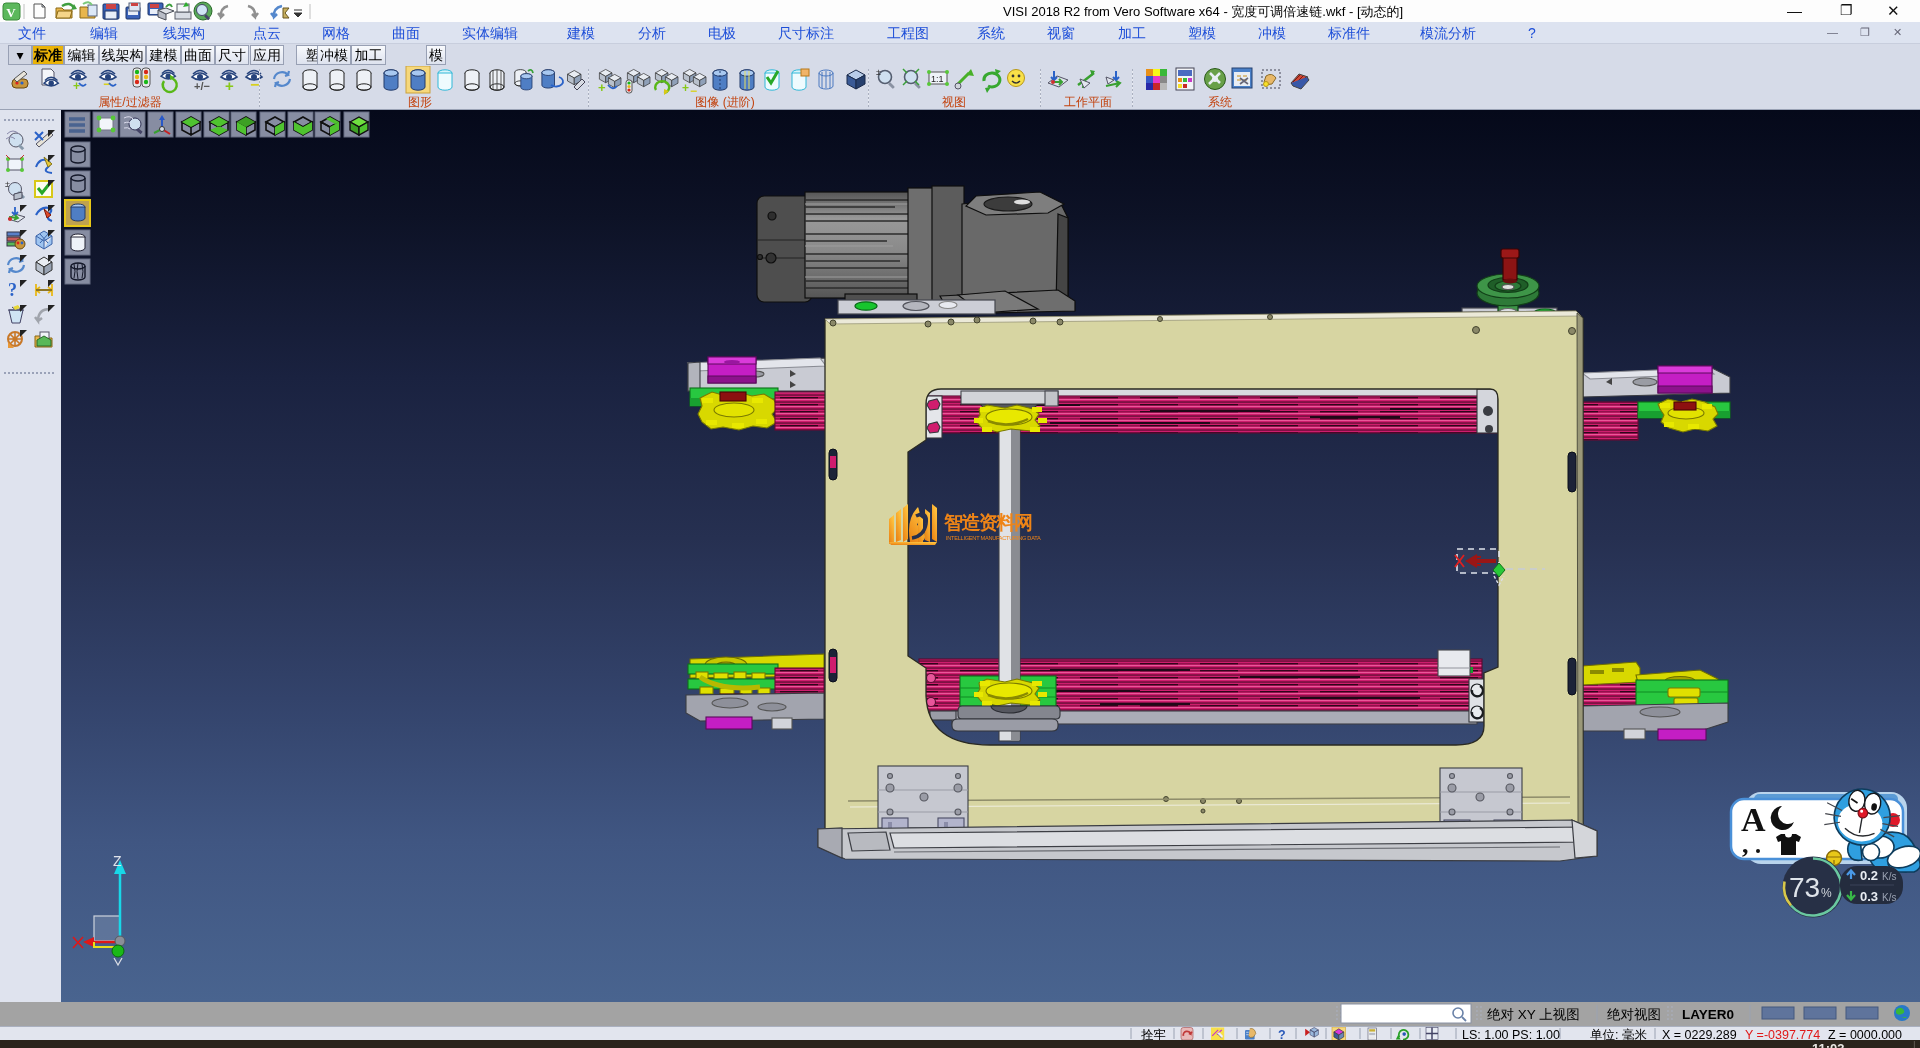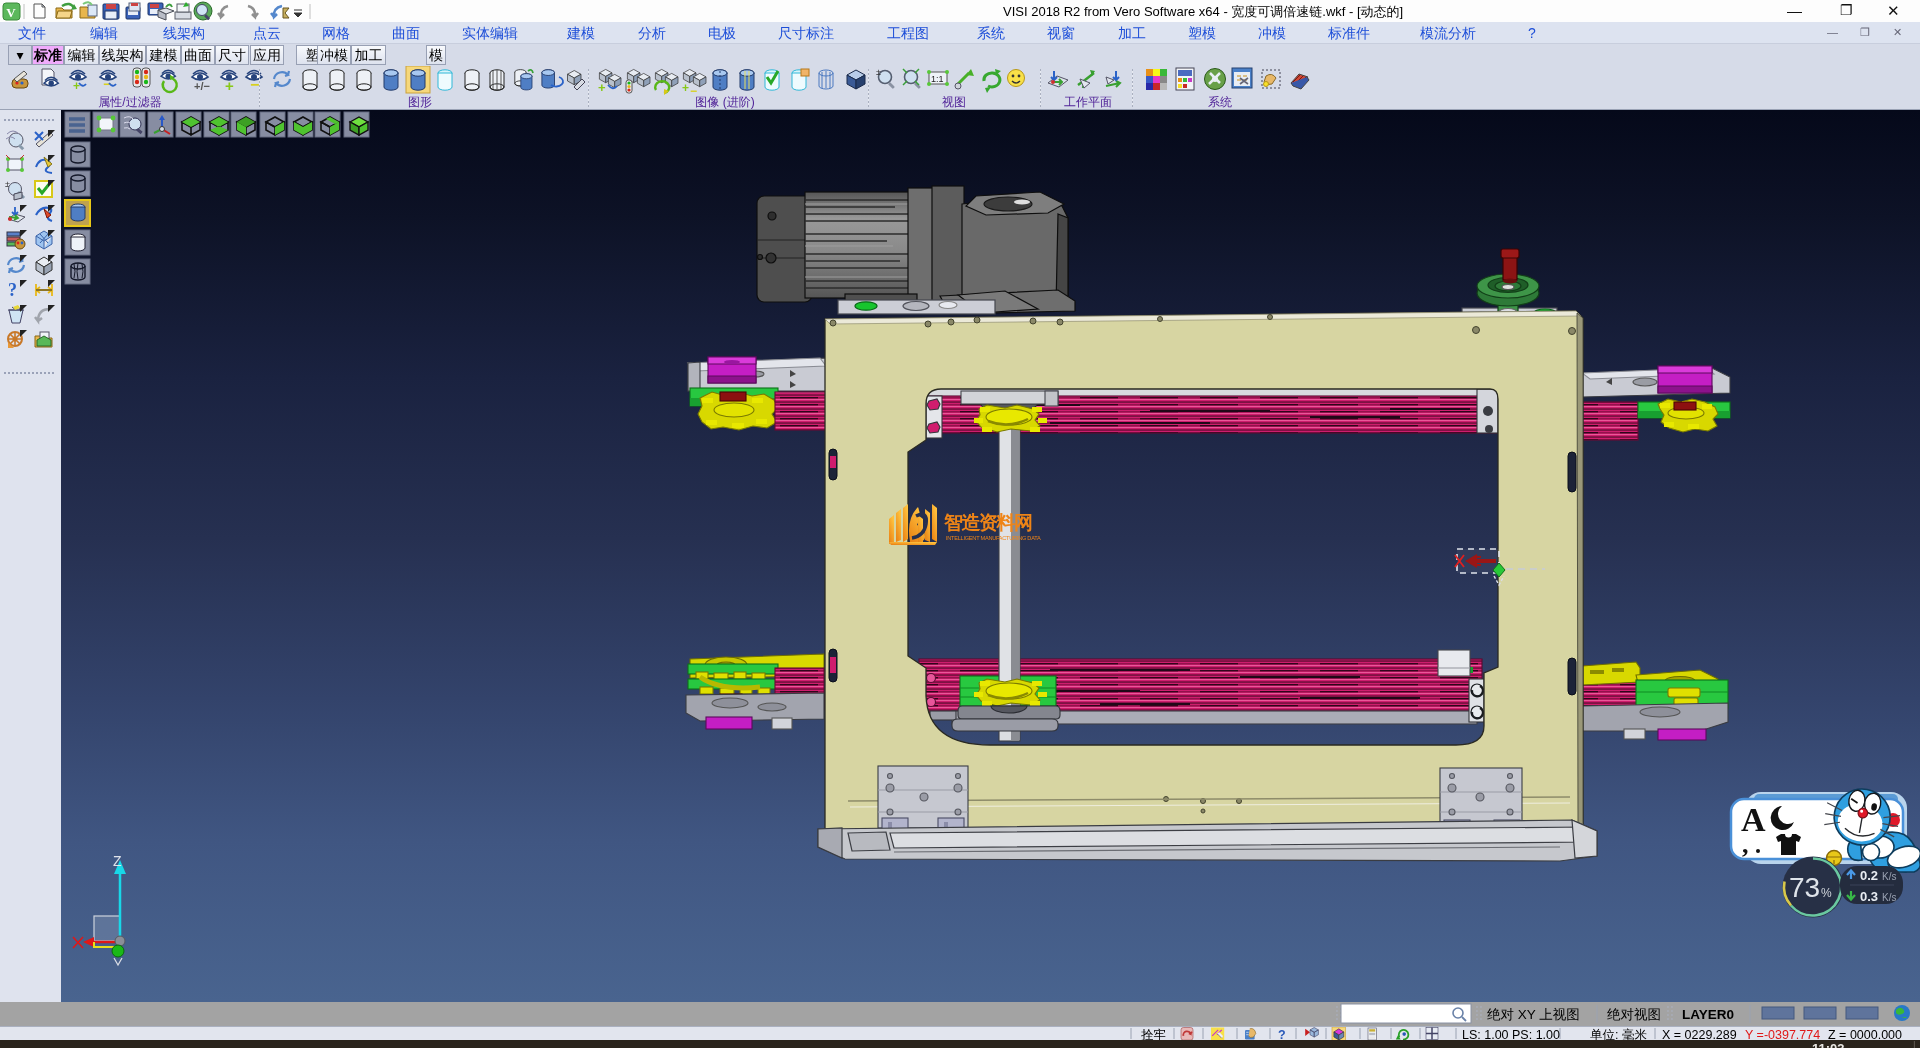--- a/index.html
+++ b/index.html
@@ -9,24 +9,24 @@
   
   #titlebar { position:absolute; left:0; top:0; width:1920px; height:22px; background:#fdfdfd; }
   #title-text { position:absolute; left:1003px; top:3px; font-size:13px; color:#000; white-space:nowrap; }
   .wbtn { position:absolute; top:0px; font-size:13px; color:#111; }
   
   #menubar { position:absolute; left:0; top:22px; width:1920px; height:22px; background:#dde3f0; border-bottom:1px solid #c8cedd; }
   #menubar span { position:absolute; top:3px; font-size:14px; color:#1d4ed8; }
   
   #tabrow { position:absolute; left:0; top:44px; width:1920px; height:22px; background:#d6dbe8; }
   .tab { position:absolute; top:1px; height:20px; border:1px solid #98a0b4; background:linear-gradient(#f8fafd,#dde2ee); font-size:14px; color:#000; text-align:center; line-height:19px; }
-  .tab.sel { background:#f0abfc; font-weight:bold; }
+  .tab.sel { background:#eab308; font-weight:bold; }
   
   #toolbar { position:absolute; left:0; top:66px; width:1920px; height:44px; background:#d6dbe8; border-bottom:1px solid #9aa2b5; }
-  .tlabel { position:absolute; top:28px; font-size:12px; color:#4c1d95; width:140px; text-align:center; }
+  .tlabel { position:absolute; top:28px; font-size:12px; color:#c2410c; width:140px; text-align:center; }
   .tsep { position:absolute; top:3px; width:1px; height:38px; background:repeating-linear-gradient(#aab0c0 0 2px, #e8ebf2 2px 4px); }
   
   #sidebar { position:absolute; left:0; top:110px; width:61px; height:892px; background:#dfe3ee; }
   
   #viewport { position:absolute; left:61px; top:110px; width:1859px; height:892px;
      background:linear-gradient(#05091a 0%, #0d1226 12%, #1a2240 30%, #263051 48%, #33436b 66%, #405682 82%, #49648f 100%); }
   
   #rowA { position:absolute; left:0; top:1002px; width:1920px; height:24px; background:#a3a3a3; }
   #rowB { position:absolute; left:0; top:1026px; width:1920px; height:14px; background:#e2e5ee; border-top:1px solid #aab0bf; }
   #taskbar { position:absolute; left:0; top:1040px; width:1920px; height:8px; background:#2a241c; }

